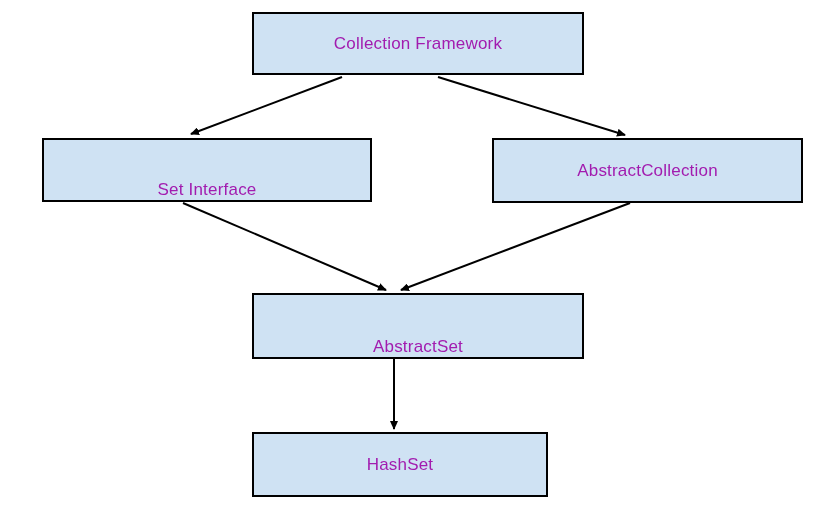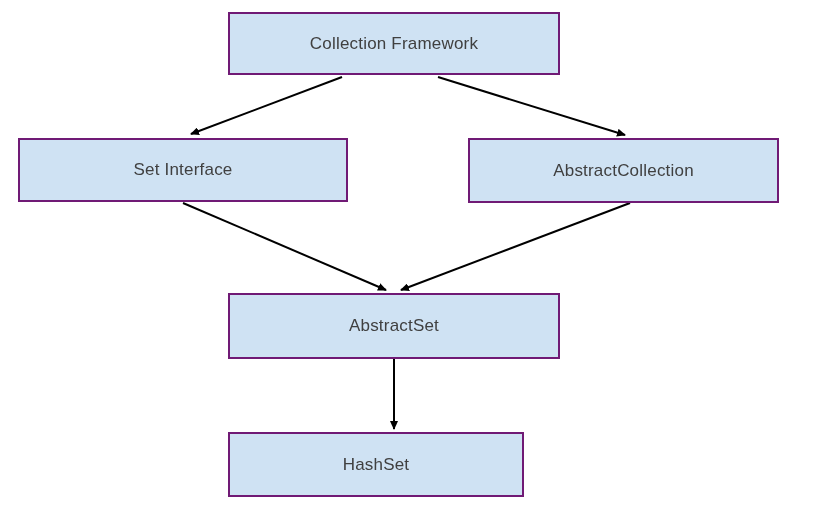--- a/index.html
+++ b/index.html
@@ -19,37 +19,38 @@
     position: absolute;
     left: 0;
     top: 0;
     width: 819px;
     height: 509px;
     pointer-events: none;
   }
   .node {
     position: absolute;
     background: #cfe2f3;
-    border: 2px solid #701a75;
+    border: 2px solid #000000;
     box-sizing: border-box;
     display: flex;
     align-items: center;
     justify-content: center;
     font-size: 17px;
-    color: #404040;
+    color: #a21caf;
     letter-spacing: 0.2px;
+    margin-left: 24px;
   }
   .node span {
     white-space: nowrap;
   }
   
   .node-collection-framework { left: 228px; top: 12px;  width: 332px; height: 63px; }
-  .node-set-interface        { left: 18px;  top: 138px; width: 330px; height: 64px; }
+  .node-set-interface        { left: 18px;  top: 138px; width: 330px; height: 64px; align-items: flex-end; }
   .node-abstract-collection  { left: 468px; top: 138px; width: 311px; height: 65px; }
-  .node-abstract-set         { left: 228px; top: 293px; width: 332px; height: 66px; }
+  .node-abstract-set         { left: 228px; top: 293px; width: 332px; height: 66px; align-items: flex-end; }
   .node-hash-set             { left: 228px; top: 432px; width: 296px; height: 65px; }
 </style>
 </head>
 <body>
 
 <div class="canvas">
 
   <svg class="edges-svg" viewBox="0 0 819 509" xmlns="http://www.w3.org/2000/svg">
     <defs>
       <marker id="arrowhead" markerWidth="10" markerHeight="8" refX="8" refY="4" orient="auto" markerUnits="userSpaceOnUse">

